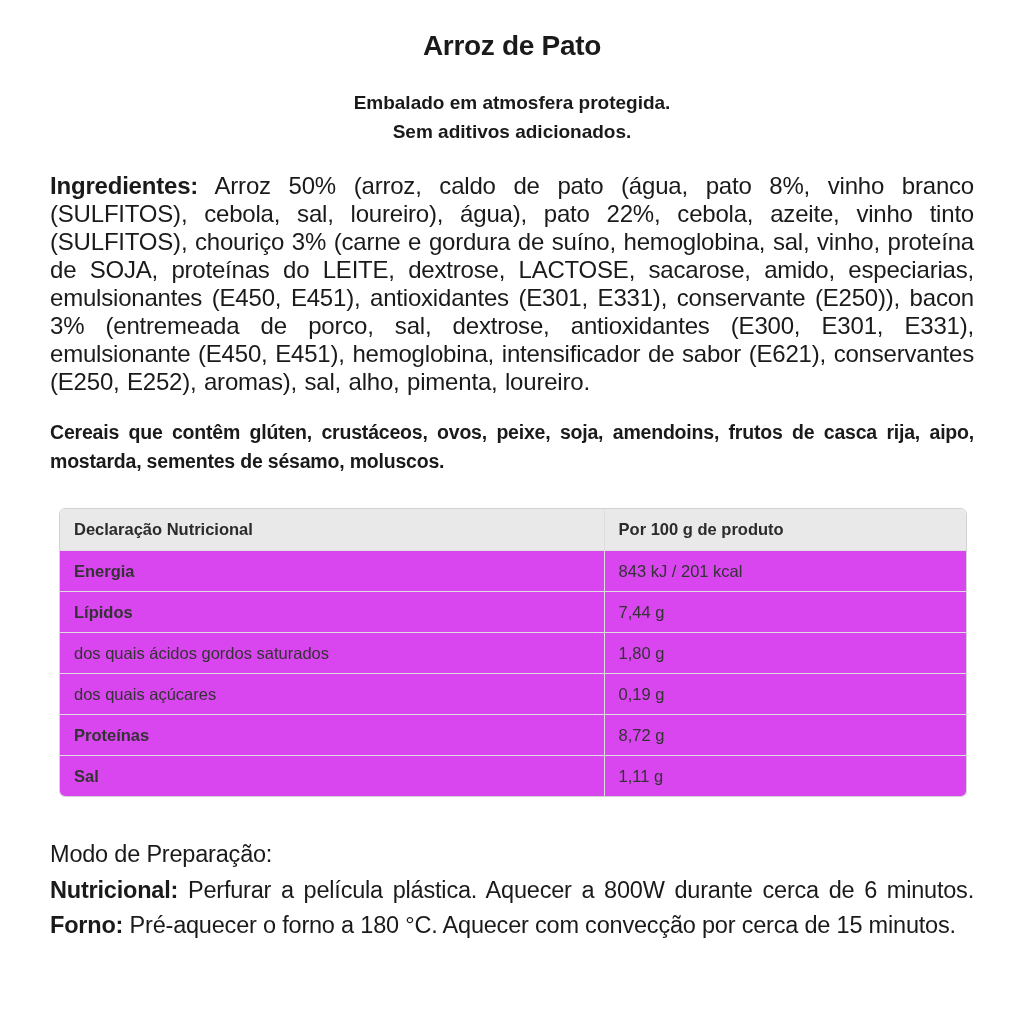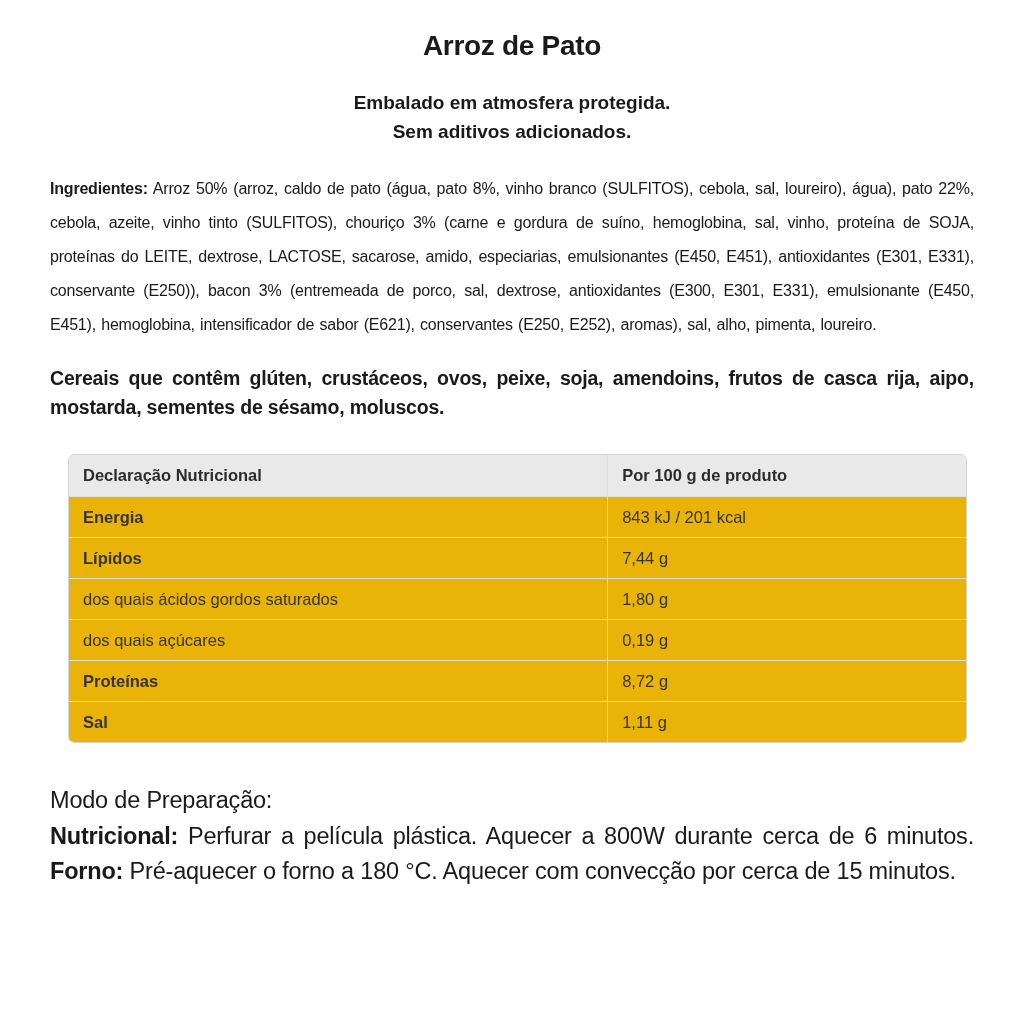--- a/index.html
+++ b/index.html
@@ -31,53 +31,53 @@
   .subtitle {
     text-align: center;
     font-size: 19px;
     font-weight: 700;
     line-height: 29px;
     margin-bottom: 26px;
   }
   .subtitle div { white-space: nowrap; }
 
   .ingredients {
-    font-size: 16px;
-    line-height: 34px;
+    font-size: 24px;
+    line-height: 28px;
     text-align: justify;
     letter-spacing: -0.2px;
     word-spacing: 1px;
     margin-bottom: 22px;
   }
   .ingredients strong { font-weight: 700; }
 
   .allergens {
     font-size: 19.5px;
     line-height: 29px;
     font-weight: 700;
     text-align: justify;
     letter-spacing: -0.2px;
     margin-bottom: 32px;
   }
 
   .nutri-table {
-    margin: 0 7px 0 18px;
+    margin: 0 7px 0 9px;
     border: 1px solid var(--table-border);
     border-radius: 6px;
     overflow: hidden;
     color: var(--table-text);
     font-size: 16.5px;
     margin-bottom: 40px;
   }
   .nt-row {
     display: flex;
     min-height: 41px;
     align-items: stretch;
     border-top: 1px solid var(--row-border);
-    background: #eab308;
+    background: #d946ef;
   }
   .nt-row:first-child { border-top: none; }
   .nt-header { background: var(--header-bg); }
   .nt-cell {
     display: flex;
     align-items: center;
     padding: 9px 14px;
   }
   .nt-label { width: 60%; font-weight: 700; }
   .nt-value { width: 40%; border-left: 1px solid var(--row-border); }

